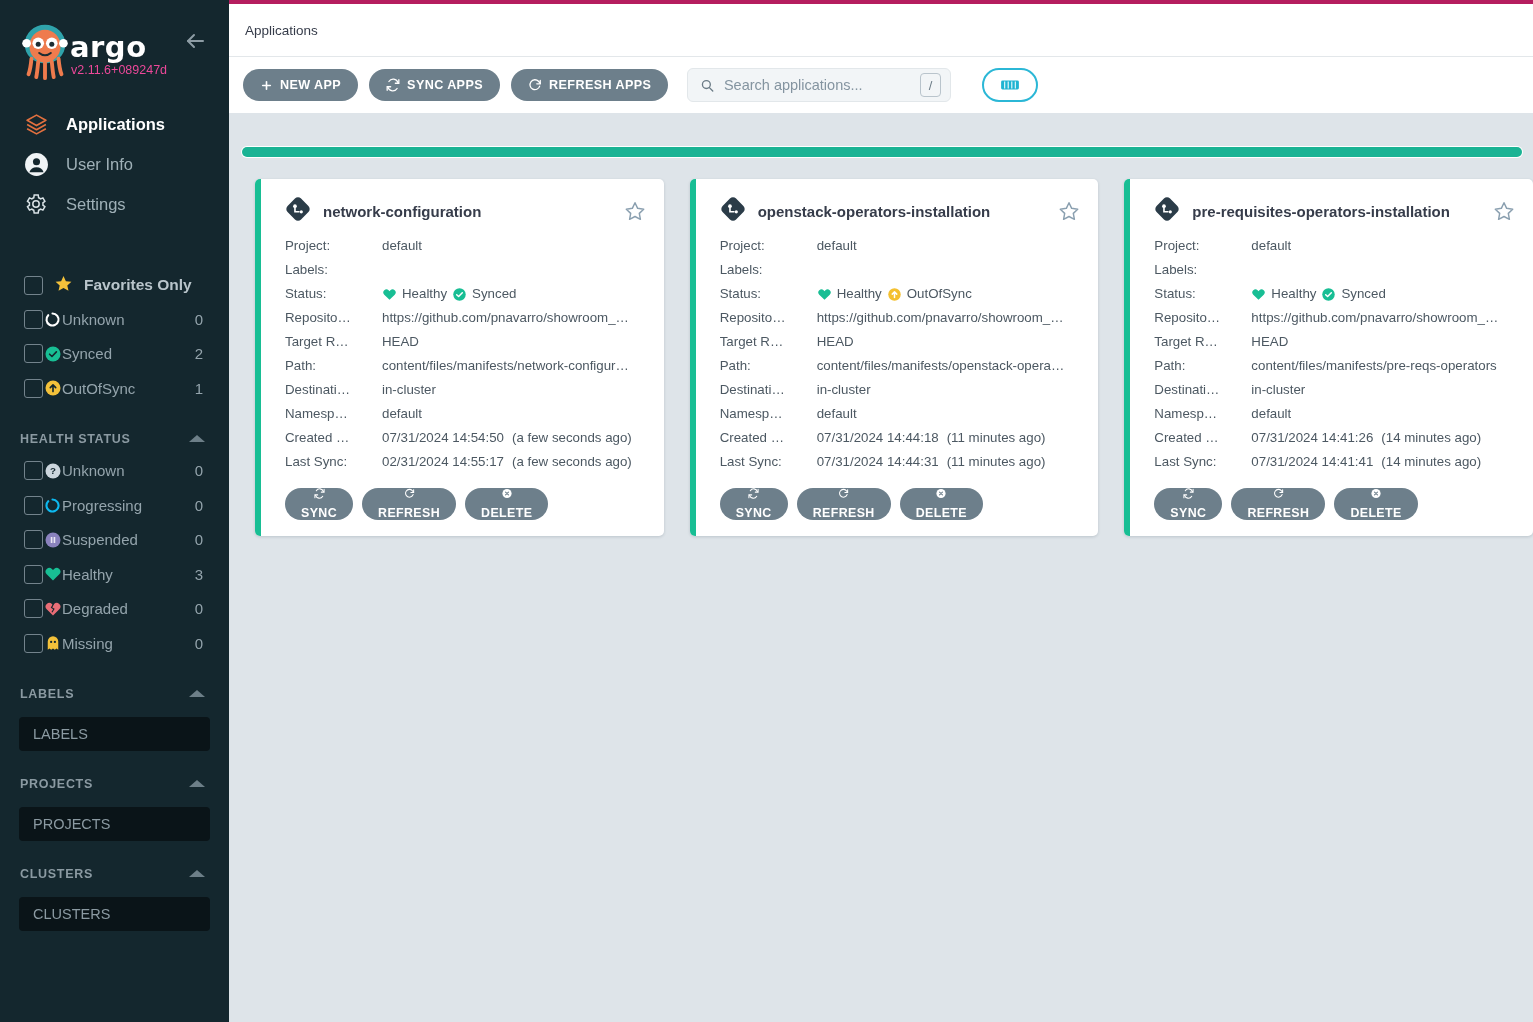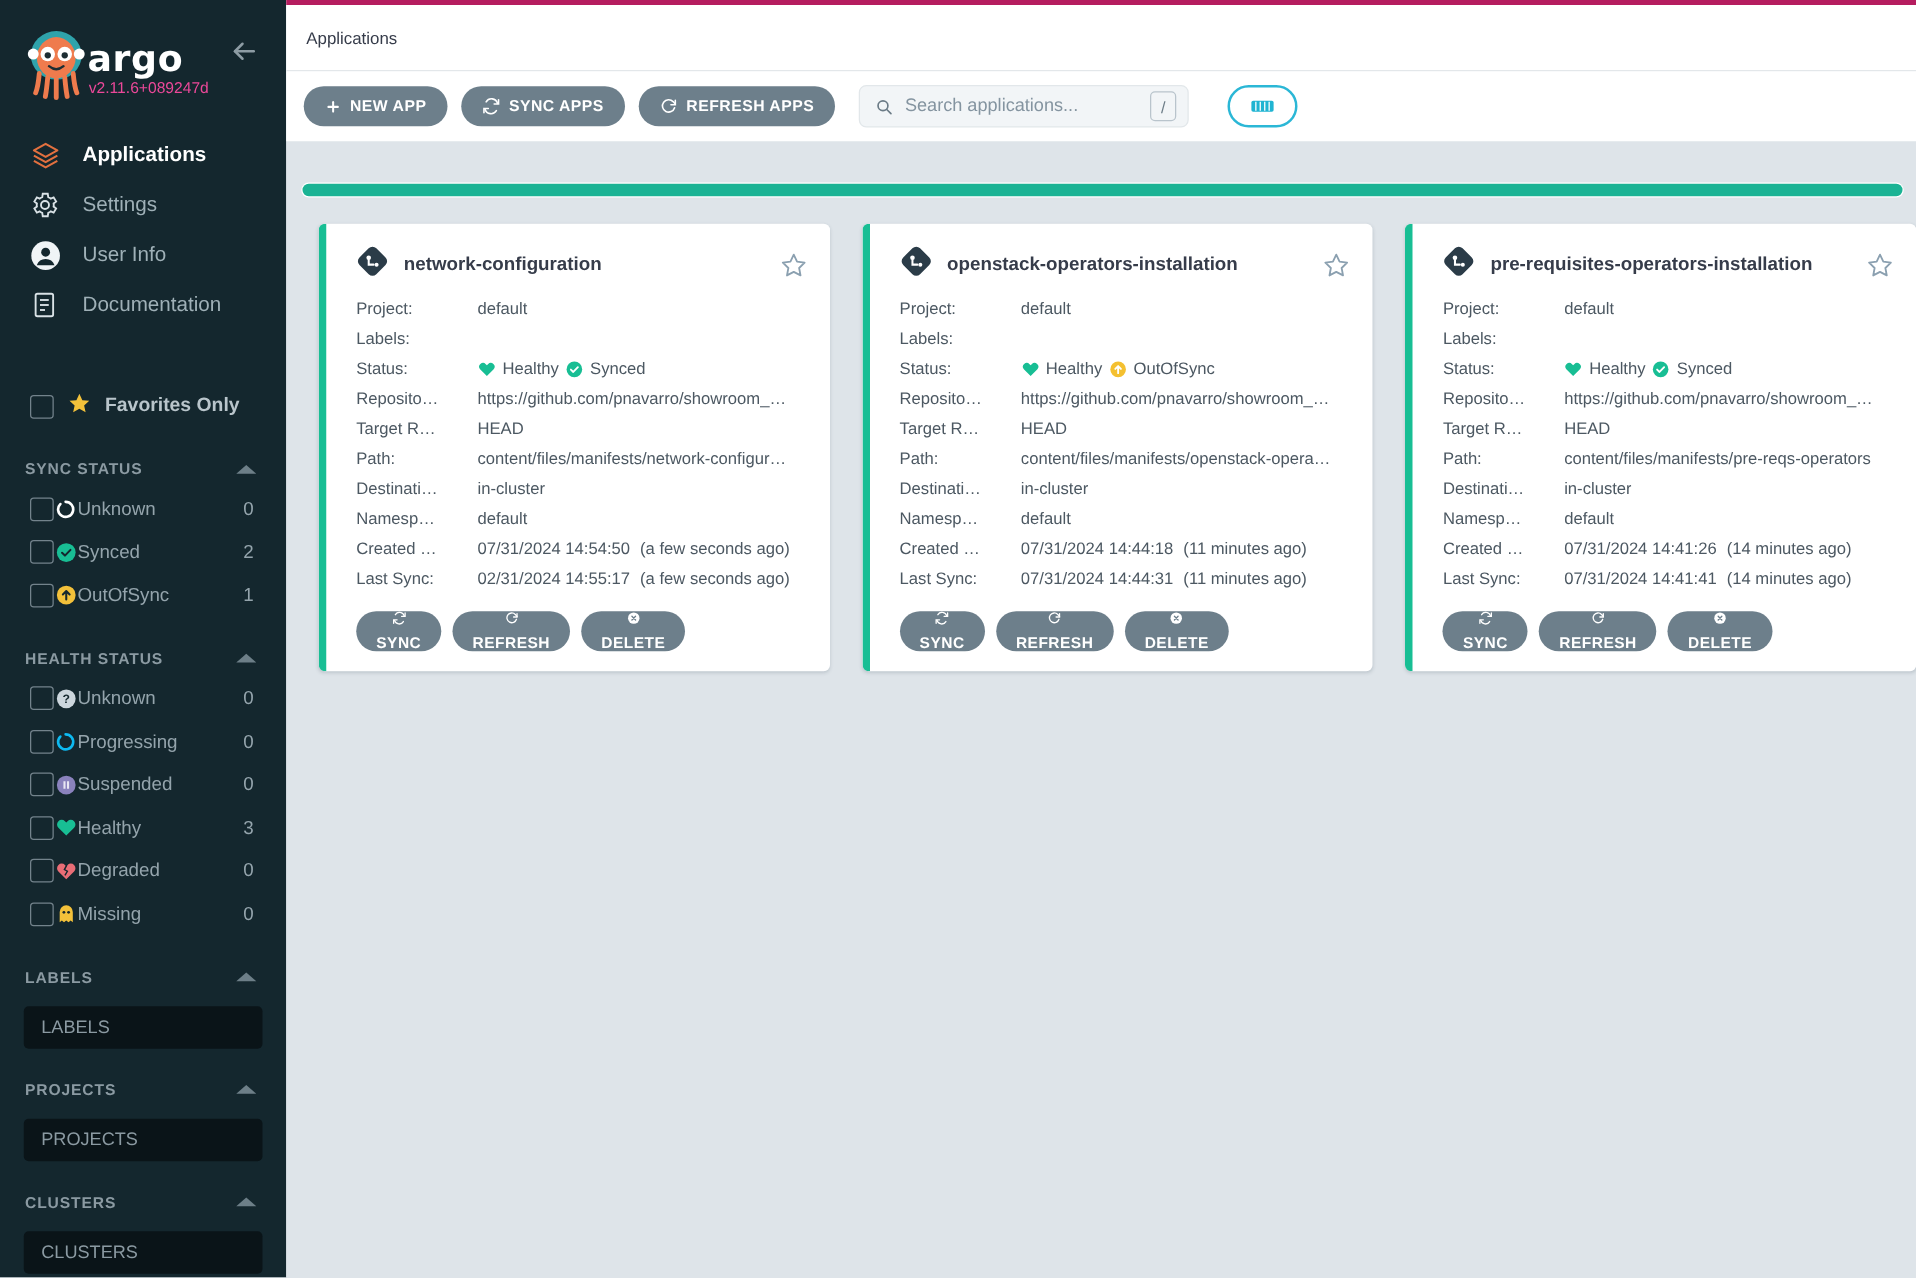--- a/index.html
+++ b/index.html
@@ -185,66 +185,51 @@
           <svg viewBox="0 0 24 24" width="25" height="25" fill="none" stroke="#e2703f" stroke-width="1.6" stroke-linejoin="round">
             <polygon points="12 3 21 8 12 13 3 8"></polygon>
               <polyline points="3 12 12 17 21 12"></polyline>
               <polyline points="3 16 12 21 21 16"></polyline>
           </svg>
         </span>
         <span class="nav-label">Applications</span>
       </div>
       <div class="nav-item">
         <span class="nav-ico">
-          <svg viewBox="0 0 24 24" width="24" height="24" fill="none" stroke="#d9e2e6" stroke-width="1.5">
-            <circle cx="12" cy="12" r="3.2"></circle>
-            <path d="M19 12a7 7 0 0 0-.1-1.2l2-1.5-2-3.4-2.3 1a7 7 0 0 0-2-1.2L14.2 3h-4l-.4 2.7a7 7 0 0 0-2 1.2l-2.3-1-2 3.4 2 1.5A7 7 0 0 0 5.4 12c0 .4 0 .8.1 1.2l-2 1.5 2 3.4 2.3-1a7 7 0 0 0 2 1.2l.4 2.7h4l.4-2.7a7 7 0 0 0 2-1.2l2.3 1 2-3.4-2-1.5c.1-.4.1-.8.1-1.2z"></path>
-          </svg>
-        </span>
-        <span class="nav-label">Settings</span>
-      </div>
-      <div class="nav-item">
-        <span class="nav-ico">
           <svg viewBox="0 0 24 24" width="25" height="25">
             <circle cx="12" cy="12" r="11" fill="#f0f4f6"></circle>
             <circle cx="12" cy="9.4" r="3.4" fill="#14272e"></circle>
             <path d="M5.2 19.4a7.2 7.2 0 0 1 13.6 0z" fill="#14272e"></path>
           </svg>
         </span>
         <span class="nav-label">User Info</span>
       </div>
       <div class="nav-item">
         <span class="nav-ico">
           <svg viewBox="0 0 24 24" width="24" height="24" fill="none" stroke="#d9e2e6" stroke-width="1.5">
-            <rect x="4.5" y="3" width="14" height="18" rx="1.4"></rect>
-            <line x1="8" y1="8" x2="15" y2="8"></line>
-              <line x1="8" y1="12" x2="15" y2="12"></line>
-              <line x1="8" y1="16" x2="12" y2="16"></line>
-          </svg>
-        </span>
-        <span class="nav-label">Documentation</span>
+            <circle cx="12" cy="12" r="3.2"></circle>
+            <path d="M19 12a7 7 0 0 0-.1-1.2l2-1.5-2-3.4-2.3 1a7 7 0 0 0-2-1.2L14.2 3h-4l-.4 2.7a7 7 0 0 0-2 1.2l-2.3-1-2 3.4 2 1.5A7 7 0 0 0 5.4 12c0 .4 0 .8.1 1.2l-2 1.5 2 3.4 2.3-1a7 7 0 0 0 2 1.2l.4 2.7h4l.4-2.7a7 7 0 0 0 2-1.2l2.3 1 2-3.4-2-1.5c.1-.4.1-.8.1-1.2z"></path>
+          </svg>
+        </span>
+        <span class="nav-label">Settings</span>
       </div>
     </nav>
 
     <div class="sb-divider"></div>
 
     <div class="fav-row">
       <span class="cbox"></span>
       <span>
         <svg viewBox="0 0 24 24" width="19" height="19" fill="#f3c13a">
           <polygon points="12 2.4 15 9 22 9.7 16.8 14.4 18.3 21.3 12 17.7 5.7 21.3 7.2 14.4 2 9.7 9 9"></polygon>
         </svg>
       </span>
       <span class="fav-label">Favorites Only</span>
     </div>
 
-    <div class="sec-title">
-      <span class="t">SYNC STATUS</span>
-      <span class="caret"></span>
-    </div>
     <div class="filter-row">
       <span class="cbox"></span>
       <span class="filter-ico">
         <svg viewBox="0 0 24 24" width="17" height="17" fill="none" stroke="#ffffff" stroke-width="3" stroke-linecap="round">
           <path d="M12 3.5a8.5 8.5 0 1 1-6 2.5"></path>
         </svg>
       </span>
       <span class="filter-label">Unknown</span>
       <span class="filter-count">0</span>
     </div>

